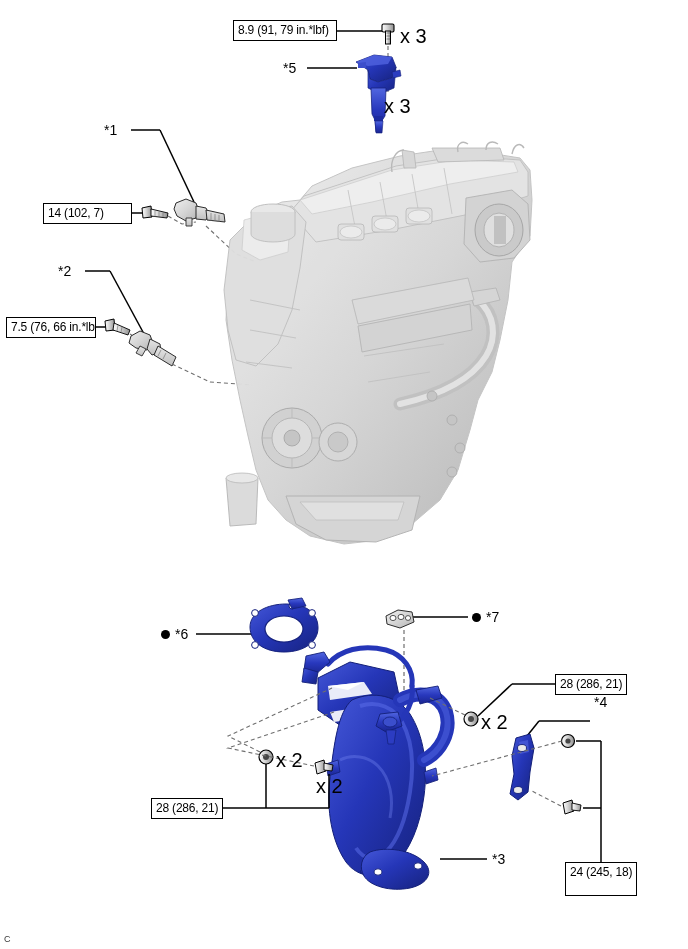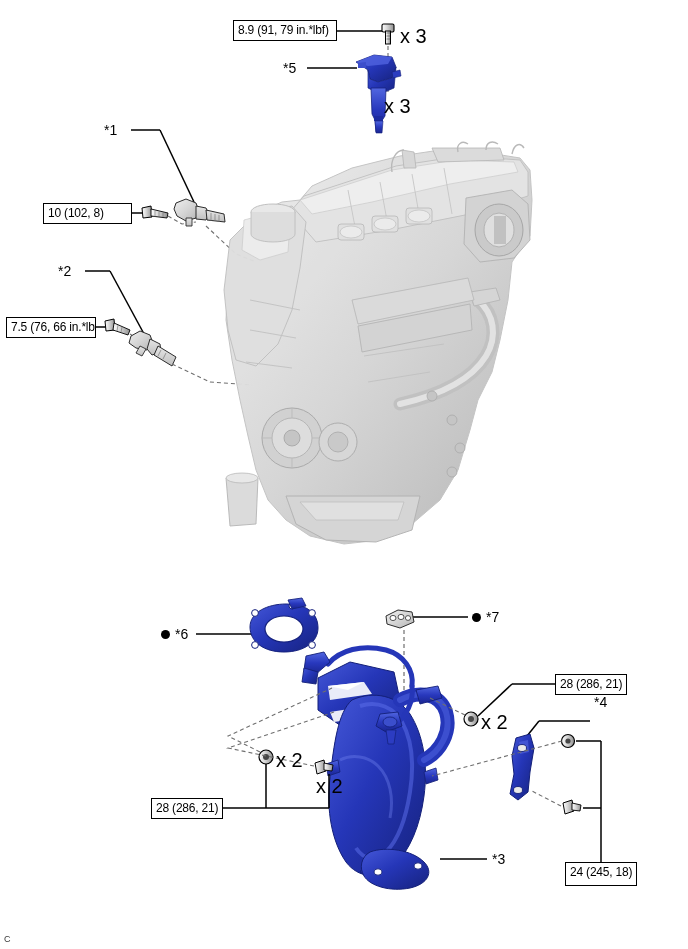--- a/index.html
+++ b/index.html
@@ -401,29 +401,29 @@
       <line x1="512" y1="684" x2="556" y2="684" stroke="#000" stroke-width="1.5"></line>
 
       <line x1="576" y1="741" x2="601" y2="741" stroke="#000" stroke-width="1.5"></line>
       <line x1="583" y1="808" x2="601" y2="808" stroke="#000" stroke-width="1.5"></line>
       <line x1="601" y1="741" x2="601" y2="862" stroke="#000" stroke-width="1.5"></line>
     </g>
   </svg>
 
   <div class="torque-box" style="left:233px; top:20px; width:104px; height:21px;">8.9 (91, 79 in.*lbf)</div>
 
-  <div class="torque-box" style="left:43px; top:203px; width:89px; height:21px;">10 (102, 8)</div>
+  <div class="torque-box" style="left:43px; top:203px; width:89px; height:21px;">14 (102, 7)</div>
 
   <div class="torque-box" style="left:6px; top:317px; width:90px; height:21px;">7.5 (76, 66 in.*lbf)</div>
 
   <div class="torque-box" style="left:151px; top:798px; width:72px; height:21px;">28 (286, 21)</div>
 
   <div class="torque-box" style="left:555px; top:674px; width:72px; height:21px;">28 (286, 21)</div>
 
-  <div class="torque-box" style="left:565px; top:862px; width:72px; height:24px;text-align:right;">24 (245, 18)</div>
+  <div class="torque-box" style="left:565px; top:862px; width:72px; height:34px;text-align:right;">24 (245, 18)</div>
 
   <div class="callout" style="left:104px; top:123px;">*1</div>
 
   <div class="callout" style="left:58px; top:264px;">*2</div>
 
   <div class="callout" style="left:492px; top:852px;">*3</div>
 
   <div class="callout" style="left:594px; top:695px;">*4</div>
 
   <div class="callout" style="left:283px; top:61px;">*5</div>

